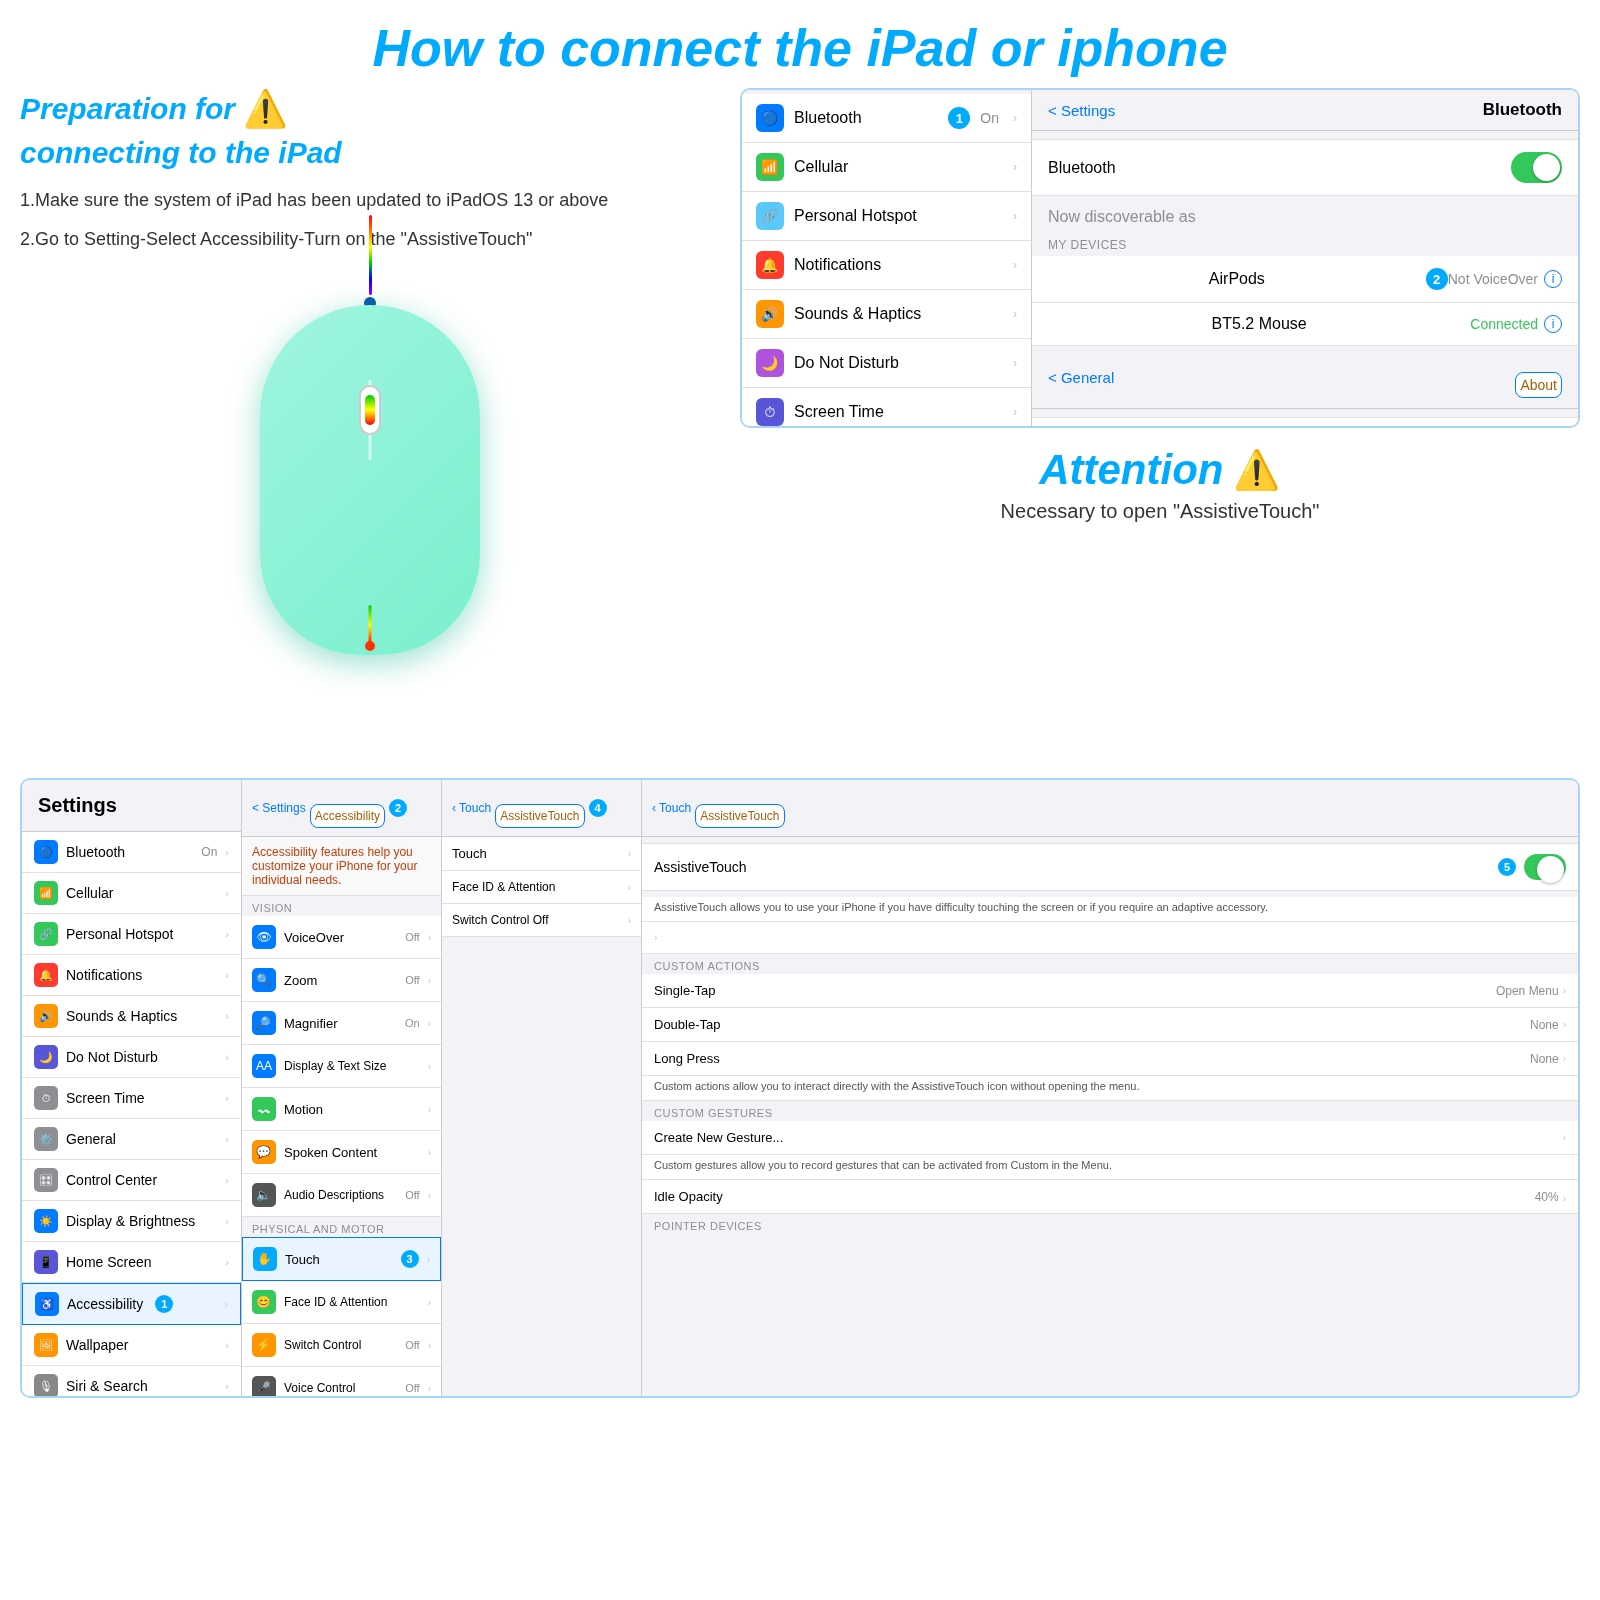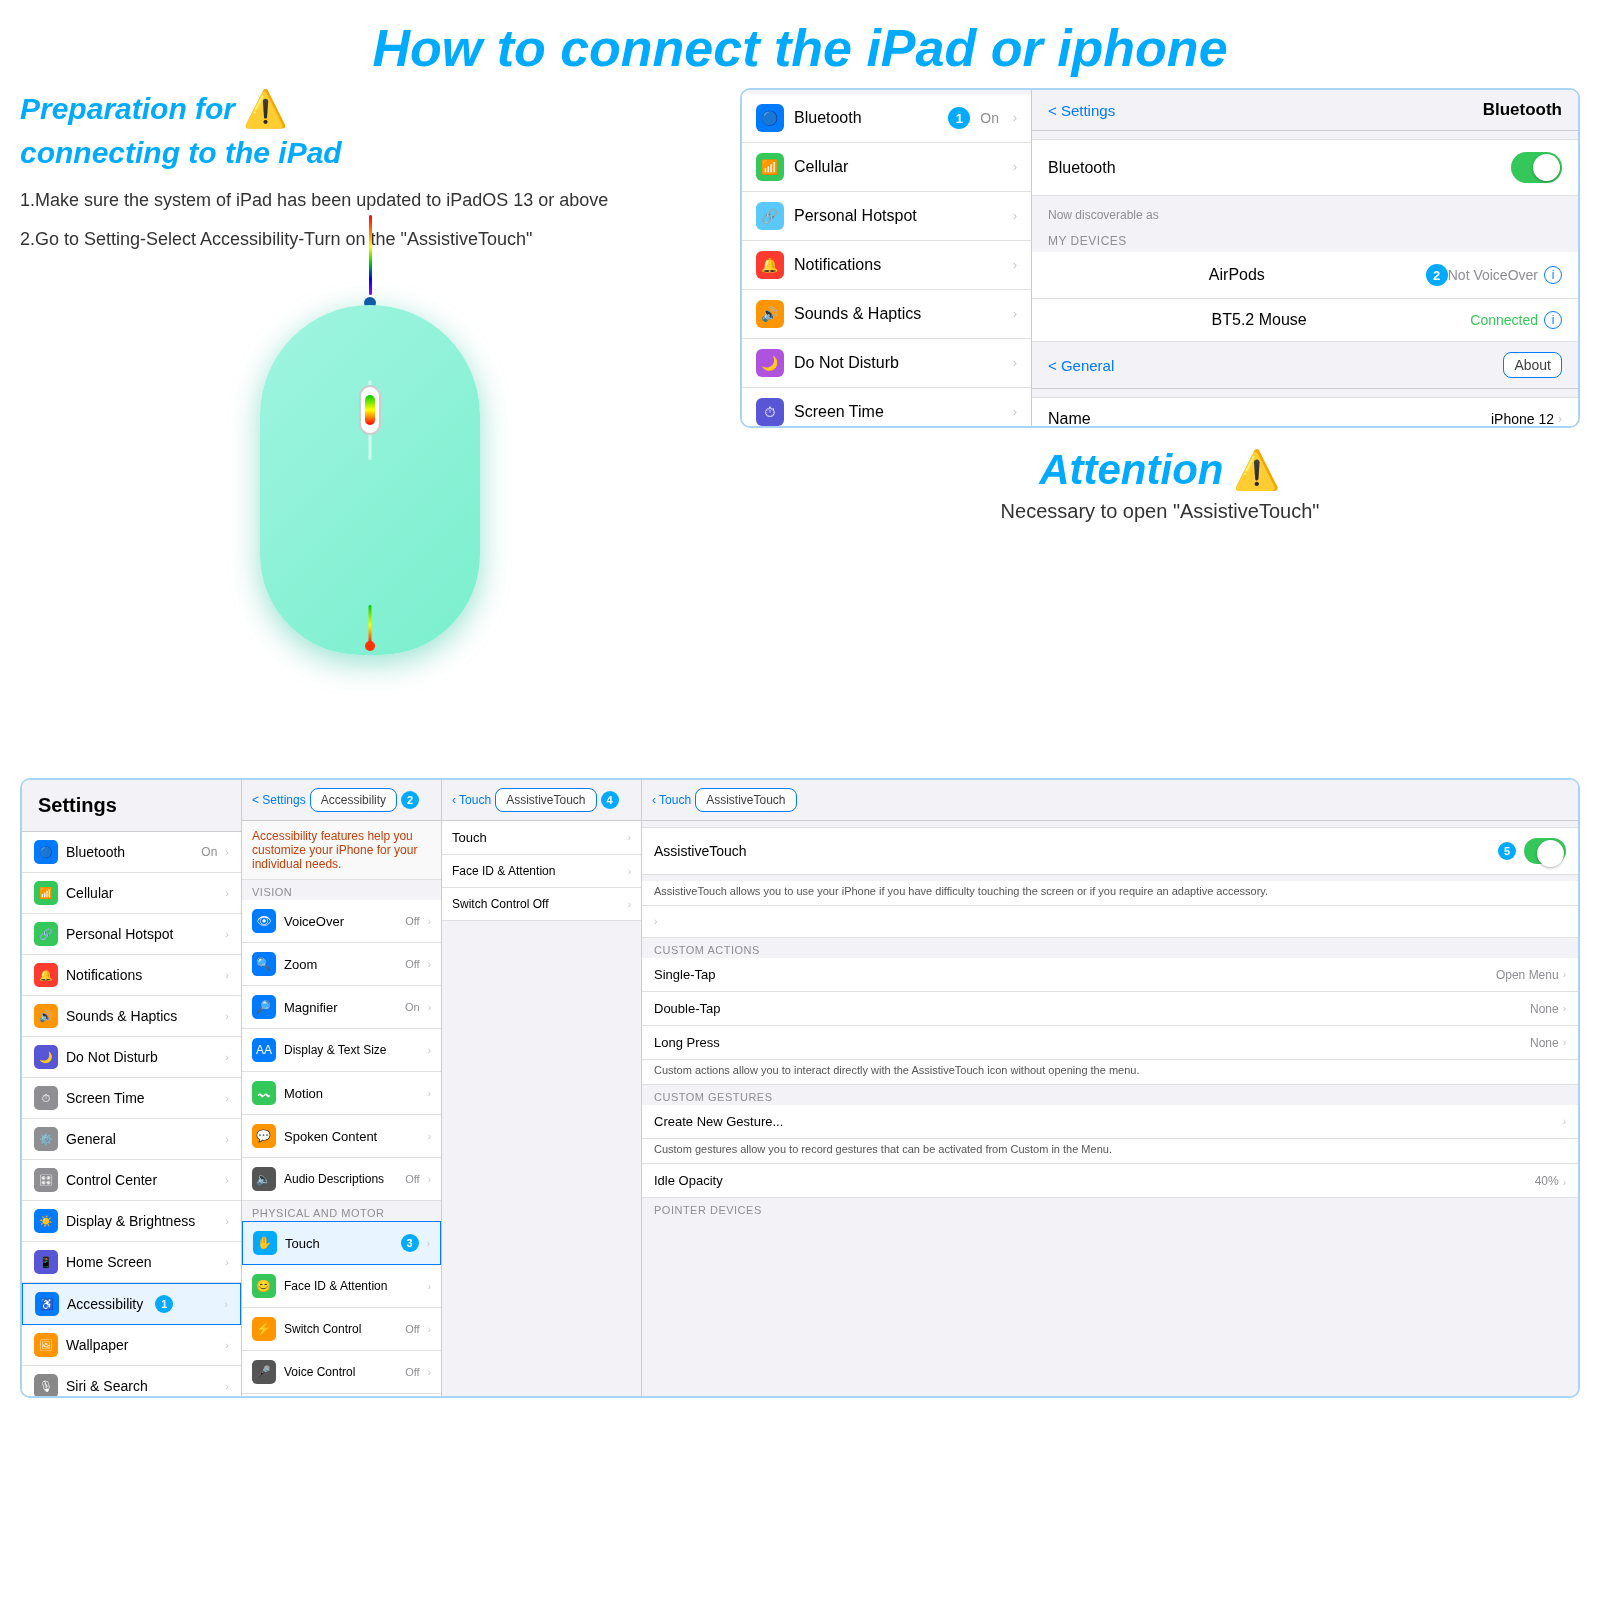--- a/index.html
+++ b/index.html
@@ -217,21 +217,21 @@
       right: 2px;
       top: 2px;
       width: 27px;
       height: 27px;
       background: white;
       border-radius: 50%;
       box-shadow: 0 1px 3px rgba(0,0,0,0.3);
     }
 
     .discoverable-text {
-      font-size: 12px;
+      font-size: 16px;
       color: #8e8e93;
       padding: 4px 16px 8px;
     }
 
     .section-header-text {
       font-size: 12px;
       color: #8e8e93;
       padding: 4px 16px;
       text-transform: uppercase;
       letter-spacing: 0.5px;
@@ -561,24 +561,25 @@
       padding: 6px 12px 2px;
       text-transform: uppercase;
       letter-spacing: 0.5px;
       background: #f2f2f7;
     }
 
     .tab-button-active {
       background: white;
       border: 1.5px solid #007aff;
       border-radius: 8px;
-      padding: 4px 10px;
+      padding: 4px 4px;
       font-size: 14px;
-      color: #404040;
+      color: #a16207;
       font-weight: 500;
+      margin-top: 16px;
     }
 
     .circle-badge-sm {
       width: 18px;
       height: 18px;
       border-radius: 50%;
       background: #00aaff;
       color: white;
       font-size: 11px;
       font-weight: bold;

